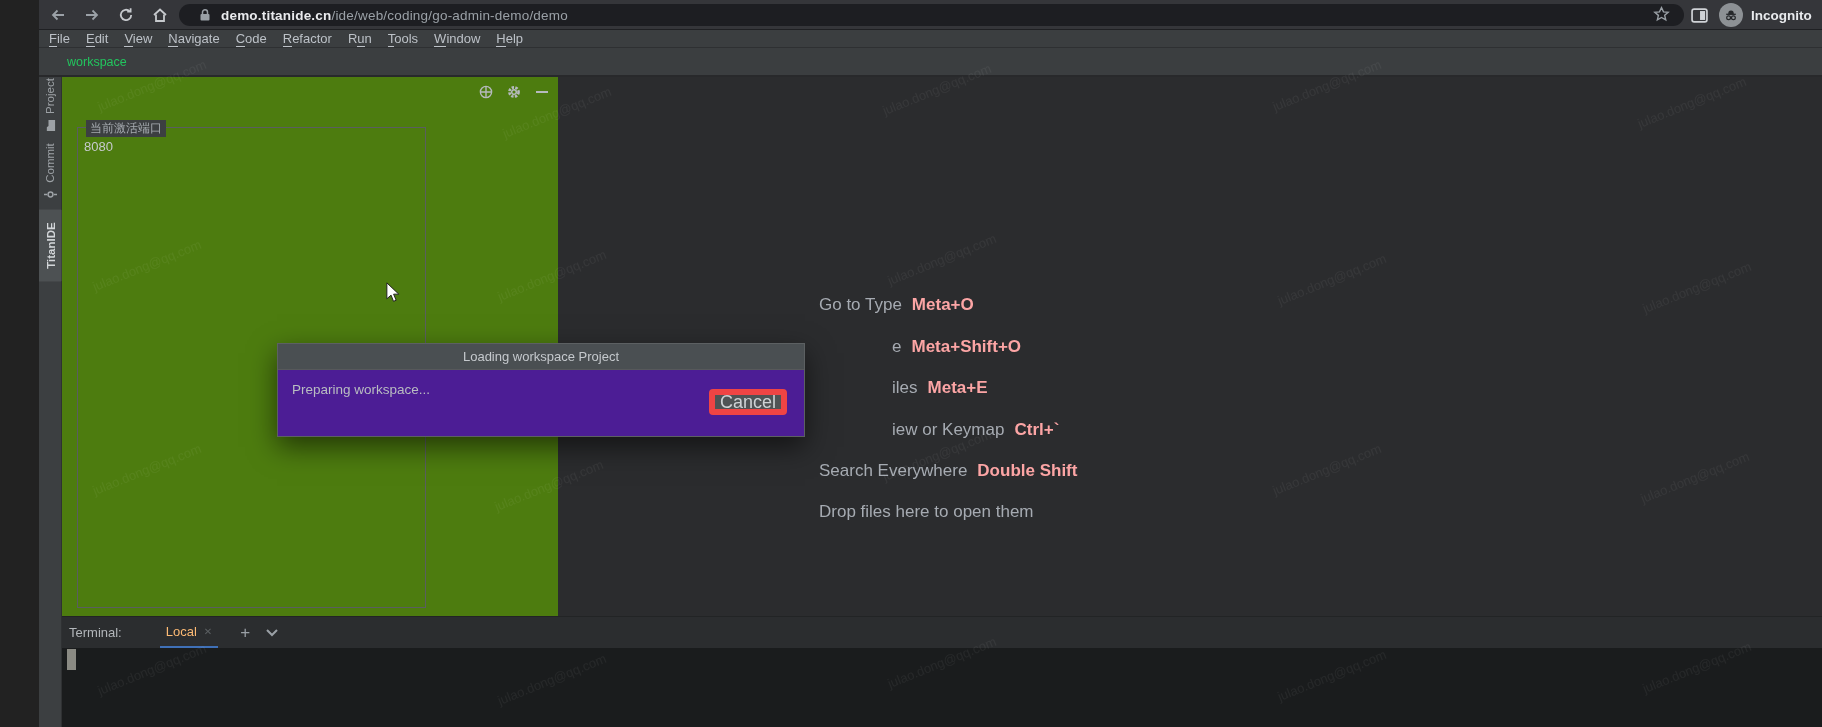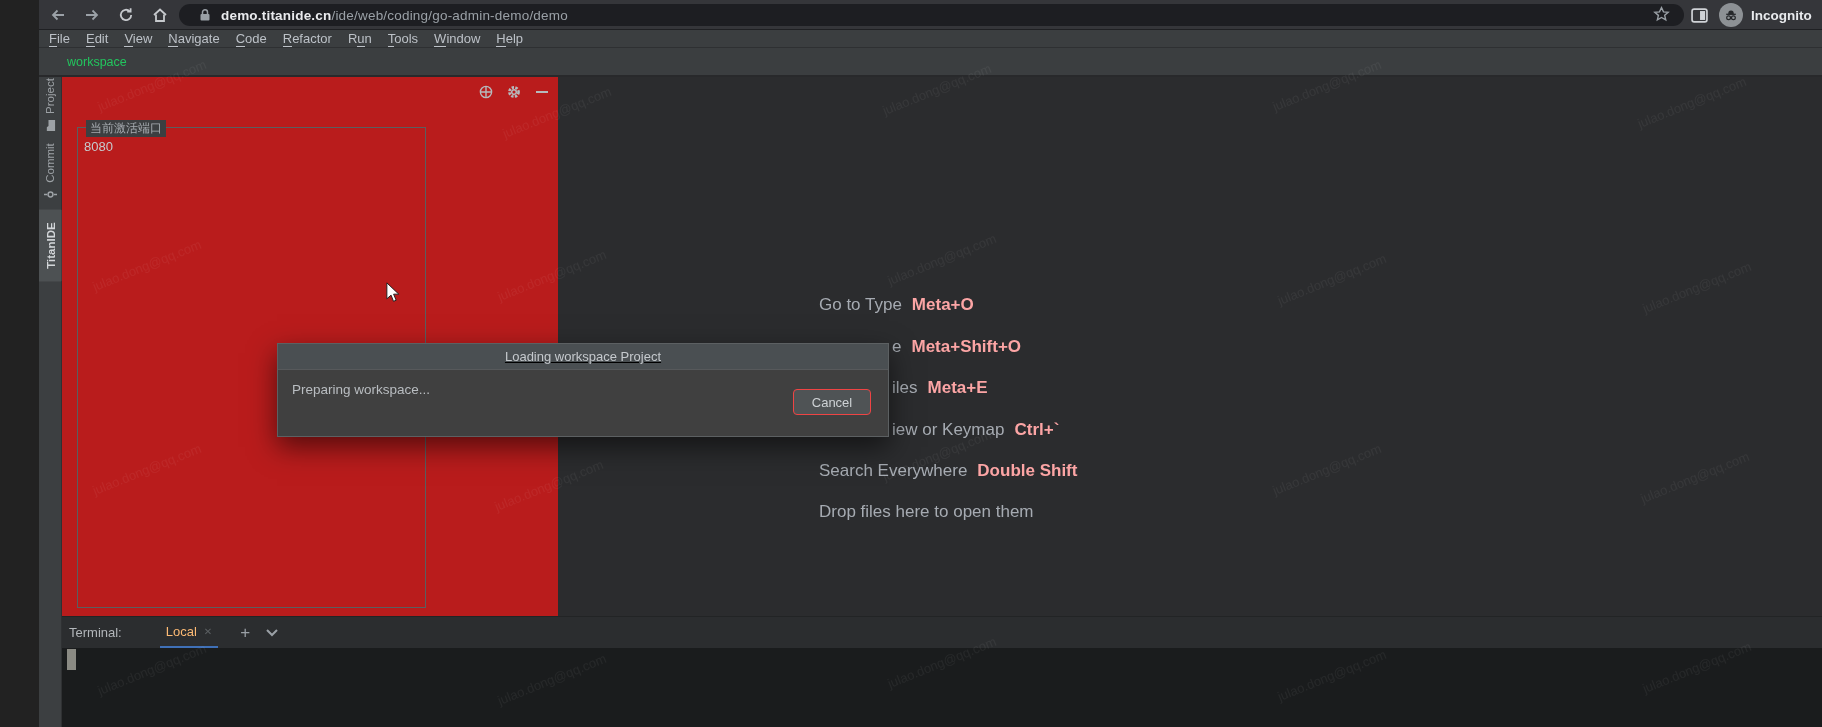--- a/index.html
+++ b/index.html
@@ -37,42 +37,42 @@
   .left-stripe { position:absolute; left:0; top:77px; width:23px; height:650px; background:#3c3f41;
     border-right:1px solid #2f3133; }
   .right-stripe { position:absolute; left:1799px; top:77px; width:23px; height:539px; background:#3c3f41;
     border-left:1px solid #2f3133; }
   .stripe-btn { position:absolute; display:flex; align-items:center; justify-content:center; gap:5px;
     color:#9da2a6; font-size:11.5px; white-space:nowrap; }
   .rot-l { transform:rotate(-90deg); }
   .rot-r { transform:rotate(90deg); }
   .stripe-sel { background:#4d5153; color:#d3d6d9; border-radius:1px; }
   
-  .tool-window { position:absolute; left:23px; top:77px; width:496px; height:539px; background:#b91c1c; }
+  .tool-window { position:absolute; left:23px; top:77px; width:496px; height:539px; background:#4d7c0f; }
   .tw-icons { position:absolute; left:417px; top:7px; display:flex; gap:14px; align-items:center; height:16px; }
   .tw-icons > span { display:flex; }
   .port-box { position:absolute; left:15px; top:50px; width:349px; height:481px; border:1px solid #5a5e60; }
   .port-legend { position:absolute; left:8px; top:-8px; background:#3c3f41; padding:0 4px;
     color:#a6abb0; font-size:12px; }
   .port-val { position:absolute; left:6px; top:11px; color:#c6cacd; font-size:13px; }
   .port-btns { position:absolute; left:391px; top:49px; width:79px; display:flex; flex-direction:column; gap:11px; }
   .cn-btn { height:24px; background:#43474a; border:1px solid #61656a; border-radius:4px;
     color:#c2c6ca; font-size:12px; display:flex; align-items:center; justify-content:center; }
   
   .editor { position:absolute; left:519px; top:77px; width:1280px; height:539px; background:#2b2c2e; }
   .sc-line { position:absolute; white-space:nowrap; font-size:17px; color:#a6abb2; }
   .sc-line .key { color:#fca5a5; font-weight:bold; margin-left:10px; }
   
-  .dialog { position:absolute; left:238px; top:343px; width:612px; height:94px; z-index:10;
-    background:#404040; border:1px solid #5c6062; box-shadow:0 10px 26px rgba(0,0,0,.55);text-decoration:underline; }
+  .dialog { position:absolute; left:238px; top:343px; width:528px; height:94px; z-index:10;
+    background:#4c1d95; border:1px solid #5c6062; box-shadow:0 10px 26px rgba(0,0,0,.55); }
   .dialog-title { height:26px; background:#4a4f52; border-bottom:1px solid #57595b;
     display:flex; align-items:center; justify-content:center; color:#c5c9cd; font-size:13px; }
   .dialog-msg { position:absolute; left:14px; top:38px; color:#b9bdc1; font-size:13.5px; }
   .cancel-btn { position:absolute; right:17px; top:45px; width:78px; height:26px;
-    background:#4f5355; border:1px solid #ef4444; border-radius:4px; color:#ced2d5; font-size:13px;
+    background:#4f5355; border:6px solid #ef4444; border-radius:4px; color:#ced2d5; font-size:18px;
     display:flex; align-items:center; justify-content:center; }
   
   .terminal { position:absolute; left:23px; top:616px; width:1799px; height:111px; }
   .term-bar { height:32px; background:#2b2d2f; border-top:1px solid #222425;
     display:flex; align-items:center; }
   .term-label { color:#b2b6ba; font-size:13px; margin-left:7px; }
   .term-tab { height:32px; margin-left:38px; padding:0 6px; display:flex; align-items:center; gap:7px;
     border-bottom:3px solid #3f70b7; }
   .term-tab-name { color:#fdba74; font-size:13px; }
   .term-tab-close { color:#5c6063; font-size:10px; }

